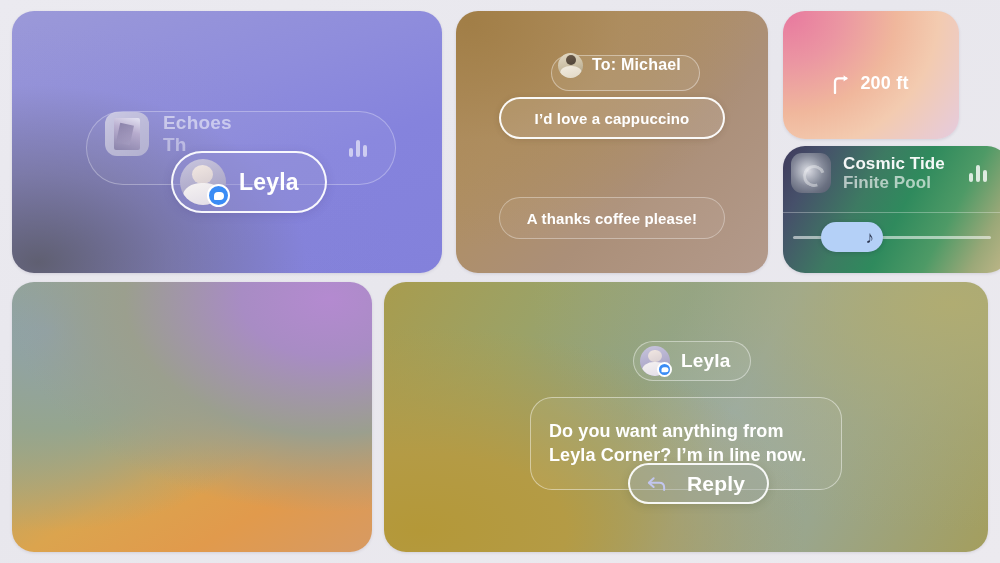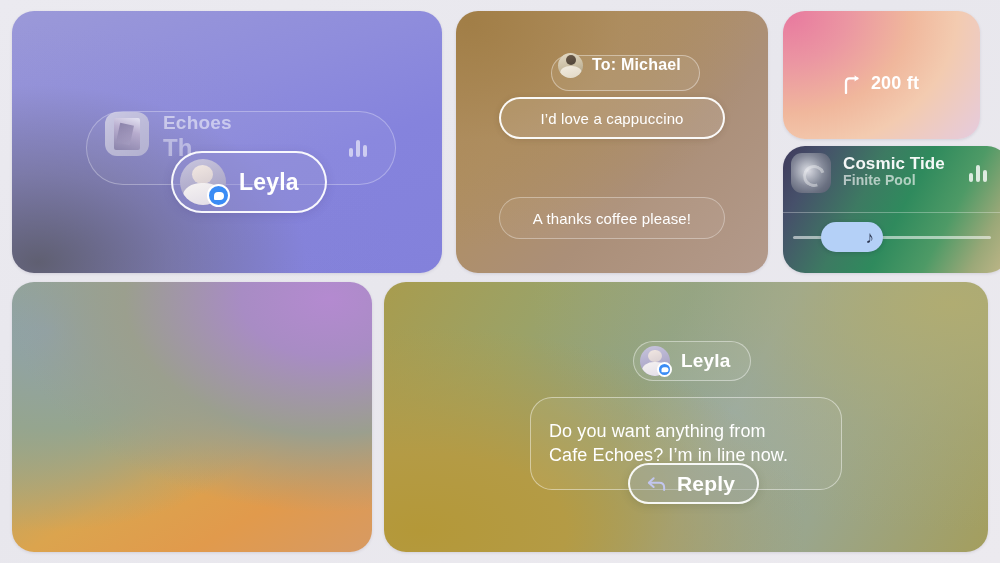--- a/index.html
+++ b/index.html
@@ -67,21 +67,21 @@
     background: linear-gradient(160deg, rgba(110,100,140,0.7), rgba(200,190,215,0.2));
     transform: rotate(12deg);
   }
   .np-text { margin-left: 14px; line-height: 1.18; overflow: hidden; }
   .np-title {
     font-size: 19px; font-weight: 700;
     color: rgba(255,255,255,0.52);
     letter-spacing: .2px;
   }
   .np-artist {
-    font-size: 24px; font-weight: 700;
+    font-size: 19px; font-weight: 700;
     color: rgba(255,255,255,0.42);
     letter-spacing: .2px;
   }
   .eq-icon {
     position: absolute; right: 28px; top: 50%;
     transform: translateY(-50%);
     display: flex; align-items: flex-end; gap: 3px; height: 18px;
   }
   .eq-icon i {
     display:block; width: 4px; border-radius: 2px;
@@ -171,37 +171,37 @@
   }
   .avatar-sm .ph::before{ background: linear-gradient(160deg,#6a5a49,#4e4338); left:30%; top:10%; width:40%; height:40%; }
   .avatar-sm .ph::after{ background: linear-gradient(165deg,#f2ece0,#ded4c0); }
   .to-label { font-size: 16px; font-weight: 700; color:#fff; letter-spacing:.2px; }
 
   .suggest {
     position: absolute;
     left: 43px; width: 226px; height: 42px;
     border-radius: 21px;
     display: flex; align-items: center; justify-content: center;
-    font-size: 15px; font-weight: 400; color: #ffffff;
+    font-size: 15px; font-weight: 700; color: #ffffff;
     letter-spacing: .15px;
     border: 1.3px solid rgba(255,255,255,0.34);
     background: rgba(255,255,255,0.05);
   }
   .suggest.selected {
     border: 2.2px solid rgba(255,255,255,0.95);
     background: rgba(255,255,255,0.10);
     box-shadow: 0 1px 6px rgba(80,55,25,0.16);
   }
   #suggest-0 { top: 86px; }
   #suggest-1 { top: 136px; }
   #suggest-2 { top: 186px; }
 
   
   #panel-nav-distance {
-    left: 783px; top: 11px; width: 197px; height: 128px;
+    left: 783px; top: 11px; width: 176px; height: 128px;
     background:
       radial-gradient(120% 150% at 2% 2%, #e8799f 0%, #eb96a2 26%, #f0b79c 52%, #f3cbb0 72%, #e7cbd8 100%),
       linear-gradient(130deg, #e87ba0 0%, #f2bb9c 55%, #ddc6e2 100%);
     box-shadow: 0 1px 3px rgba(60,55,90,0.13);
   }
   .dist-row {
     position: absolute;
     left: 0; right: 0; top: 62px;
     display: flex; align-items: center; justify-content: center; gap: 9px;
   }
@@ -232,21 +232,21 @@
     border: 3px solid rgba(255,255,255,0.45);
     border-right-color: transparent;
     transform: rotate(25deg);
   }
   .player-meta { min-width:0; line-height: 1.12; padding-top: 1px; }
   .player-title {
     font-size: 17px; font-weight: 700; color: rgba(255,255,255,0.94);
     letter-spacing: .1px; white-space: nowrap;
   }
   .player-sub {
-    font-size: 14px; font-weight: 700; color: rgba(255,255,255,0.62);
+    font-size: 17px; font-weight: 700; color: rgba(255,255,255,0.62);
     letter-spacing: .1px; white-space: nowrap;
   }
   .eq-icon.player-eq {
     position: absolute; right: 22px; top: 18px; transform:none;
   }
   .eq-icon.player-eq i { background: rgba(255,255,255,0.80); }
 
   .scrub-track {
     position: absolute;
     left: 10px; right: 18px; top: 90px;
@@ -308,33 +308,33 @@
     position: absolute;
     left: 530px; top: 397px;
     width: 312px; height: 93px;
     border-radius: 22px;
     border: 1.4px solid rgba(255,255,255,0.45);
     background: rgba(255,255,255,0.055);
     display:flex; align-items:center;
     padding: 0 18px;
   }
   .bubble-text {
-    font-size: 18px; font-weight: 400; color:#ffffff;
+    font-size: 18px; font-weight: 700; color:#ffffff;
     line-height: 1.32; letter-spacing: .1px;
   }
 
   .reply-btn {
     position: absolute;
     left: 628px; top: 463px;
     height: 41px;
     padding: 0 22px 0 16px;
     border-radius: 21px;
     border: 2.2px solid rgba(255,255,255,0.92);
     background: rgba(160,170,165,0.45);
-    display:flex; align-items:center; gap: 10px;
+    display:flex; align-items:center; gap: 20px;
     box-shadow: 0 2px 8px rgba(60,70,40,0.18);
   }
   .reply-icon { width: 21px; height: 18px; display:block; }
   .reply-label { font-size: 21px; font-weight: 700; color:#ffffff; letter-spacing:.2px; }
 </style>
 </head>
 <body>
 
 <div id="stage">
 
@@ -418,21 +418,21 @@
     <span class="avatar avatar-md">
       <span class="ph"></span>
       <span class="badge-msg"></span>
     </span>
     <span class="sender-name">Leyla</span>
   </div>
 
   <div class="bubble">
     <div class="bubble-text">
       <span>Do you want anything from</span><br>
-      <span>Cafe Echoes? I’m in line now.</span>
+      <span>Leyla Corner? I’m in line now.</span>
     </div>
   </div>
 
   <div class="reply-btn">
     <svg class="reply-icon" viewBox="0 0 22 18">
       <path d="M8 3 L3 7.6 L8 12.2" fill="none" stroke="#c2c6ee" stroke-width="2.1" stroke-linecap="round" stroke-linejoin="round"></path>
       <path d="M3.3 7.6 L14 7.6 Q19 7.6 19 12.4 L19 15.4" fill="none" stroke="#c2c6ee" stroke-width="2.1" stroke-linecap="round" stroke-linejoin="round"></path>
     </svg>
     <span class="reply-label">Reply</span>
   </div>

